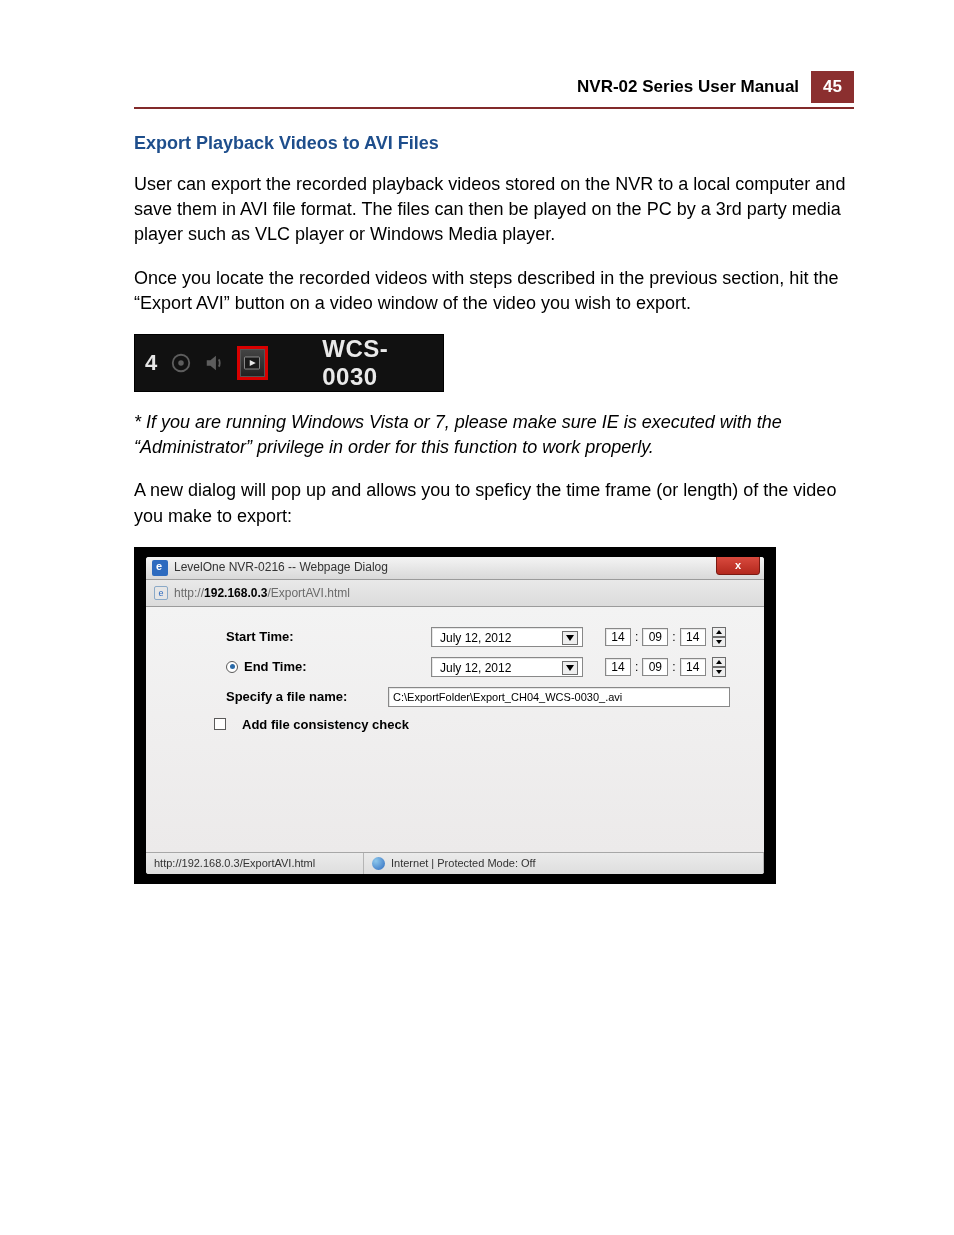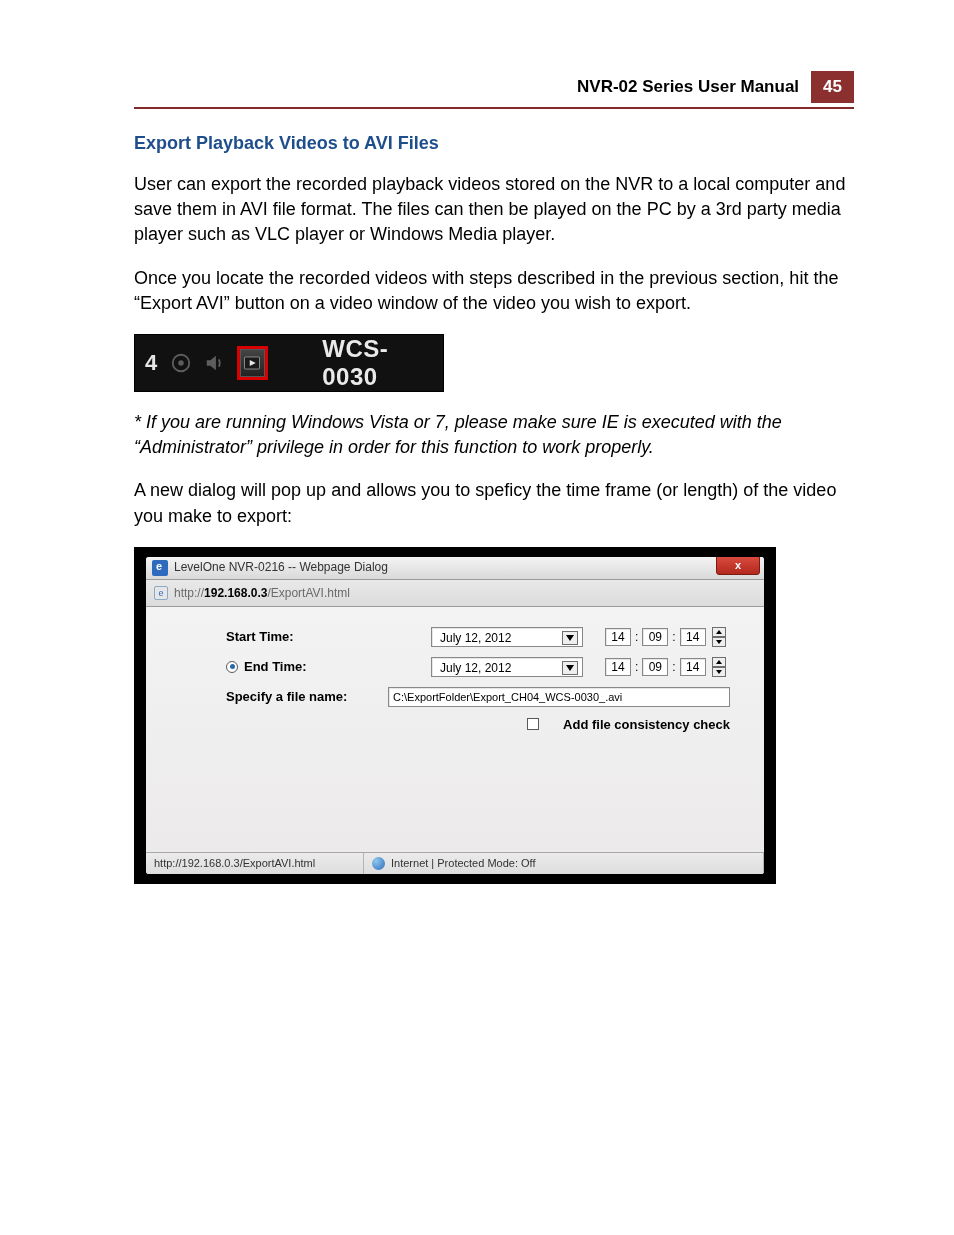--- a/index.html
+++ b/index.html
@@ -267,25 +267,24 @@
     box-shadow: inset 1px 1px 0 #e6e6e6;
     background: #fff;
     font-size: 11px;
     padding: 0 4px;
     display: flex; align-items:center;
     color: #000;
   }
   .check-row {
     display: flex;
     align-items: center;
-    gap: 24px;
+    gap: 16px;
     font-weight: bold;
     margin-top: 4px;
     margin-left: 8px;
-    justify-content: flex-end;
   }
   .start-btn-row {
     display: flex;
     justify-content: flex-end;
     padding-right: 30px;
     margin-top: 14px;
   }
   .start-btn {
     background: linear-gradient(#fafafa,#e1e1e1);
     border: 1px solid #888;

